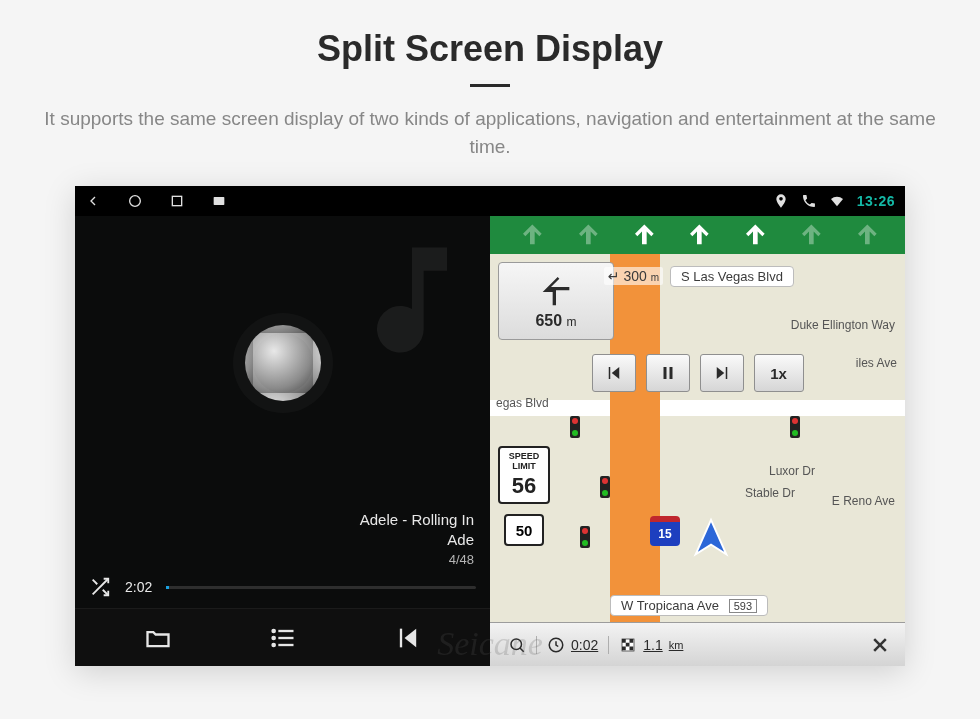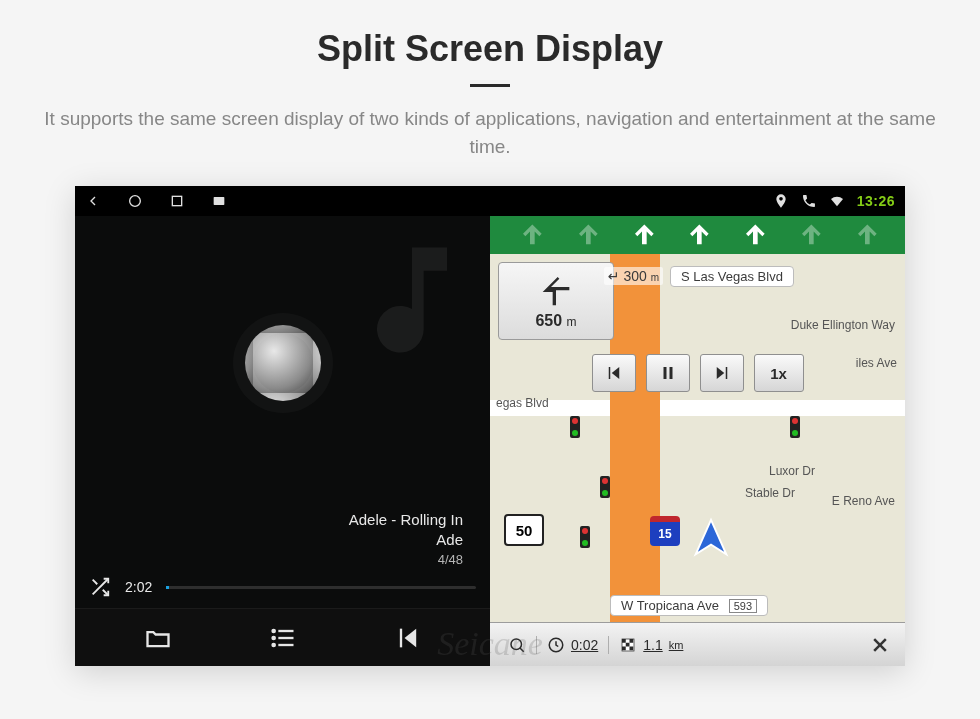--- a/index.html
+++ b/index.html
@@ -41,21 +41,21 @@
     display: flex;
     flex-direction: column;
     position: relative;
     box-shadow: 0 6px 30px rgba(0,0,0,0.15);
   }
 
   
   .statusbar {
     height: 30px;
     background: #000;
-    color: #84cc16;
+    color: #14b8a6;
     display: flex;
     align-items: center;
     padding: 0 10px;
     font-size: 14px;
   }
   .sb-left { display:flex; align-items:center; gap:26px; }
   .sb-right { margin-left:auto; display:flex; align-items:center; gap:12px; }
   .sb-ic { width:16px; height:16px; display:flex; align-items:center; justify-content:center; color:#e0e0e0; }
   .sb-time { font-weight:600; letter-spacing:.5px; }
 
@@ -95,21 +95,21 @@
     color:#3a3a3a;
   }
   .play-circle {
     width:76px; height:76px;
     border-radius:50%;
     background: radial-gradient(circle at 35% 30%, #e8e8e8, #8a8a8a 65%, #444);
     border:8px solid rgba(255,255,255,.05);
     box-shadow: 0 0 0 12px rgba(255,255,255,.03);
   }
   .music-meta {
-    padding: 0 27px 8px 0;
+    padding: 0 16px 8px 0;
     text-align:right;
     font-size:15px;
     line-height:1.35;
   }
   .music-meta .track-index { font-size:13px; color:#b5b5b5; }
   .progress-row {
     display:flex;
     align-items:center;
     gap:14px;
     padding: 0 14px 10px 14px;
@@ -429,20 +429,24 @@
           </div>
         <div class="nav-btn">
             <svg viewBox="0 0 24 24" fill="currentColor">
               <polygon points="5 4 15 12 5 20"></polygon>
               <rect x="17" y="4" width="2" height="16"></rect>
             </svg>
           </div>
         <div class="nav-btn wide">1x</div>
       </div>
 
+      <div class="speed-limit">
+        <div>SPEED LIMIT</div>
+        <div class="num">56</div>
+      </div>
 
       <div class="route-shield">50</div>
       <div class="highway-shield">15</div>
 
       <span class="cursor-arrow">
         <svg viewBox="0 0 24 24" fill="currentColor" stroke="#fff" stroke-width="1">
             <path d="M12 2 4 20l8-5 8 5z"></path>
           </svg>
       </span>
 

